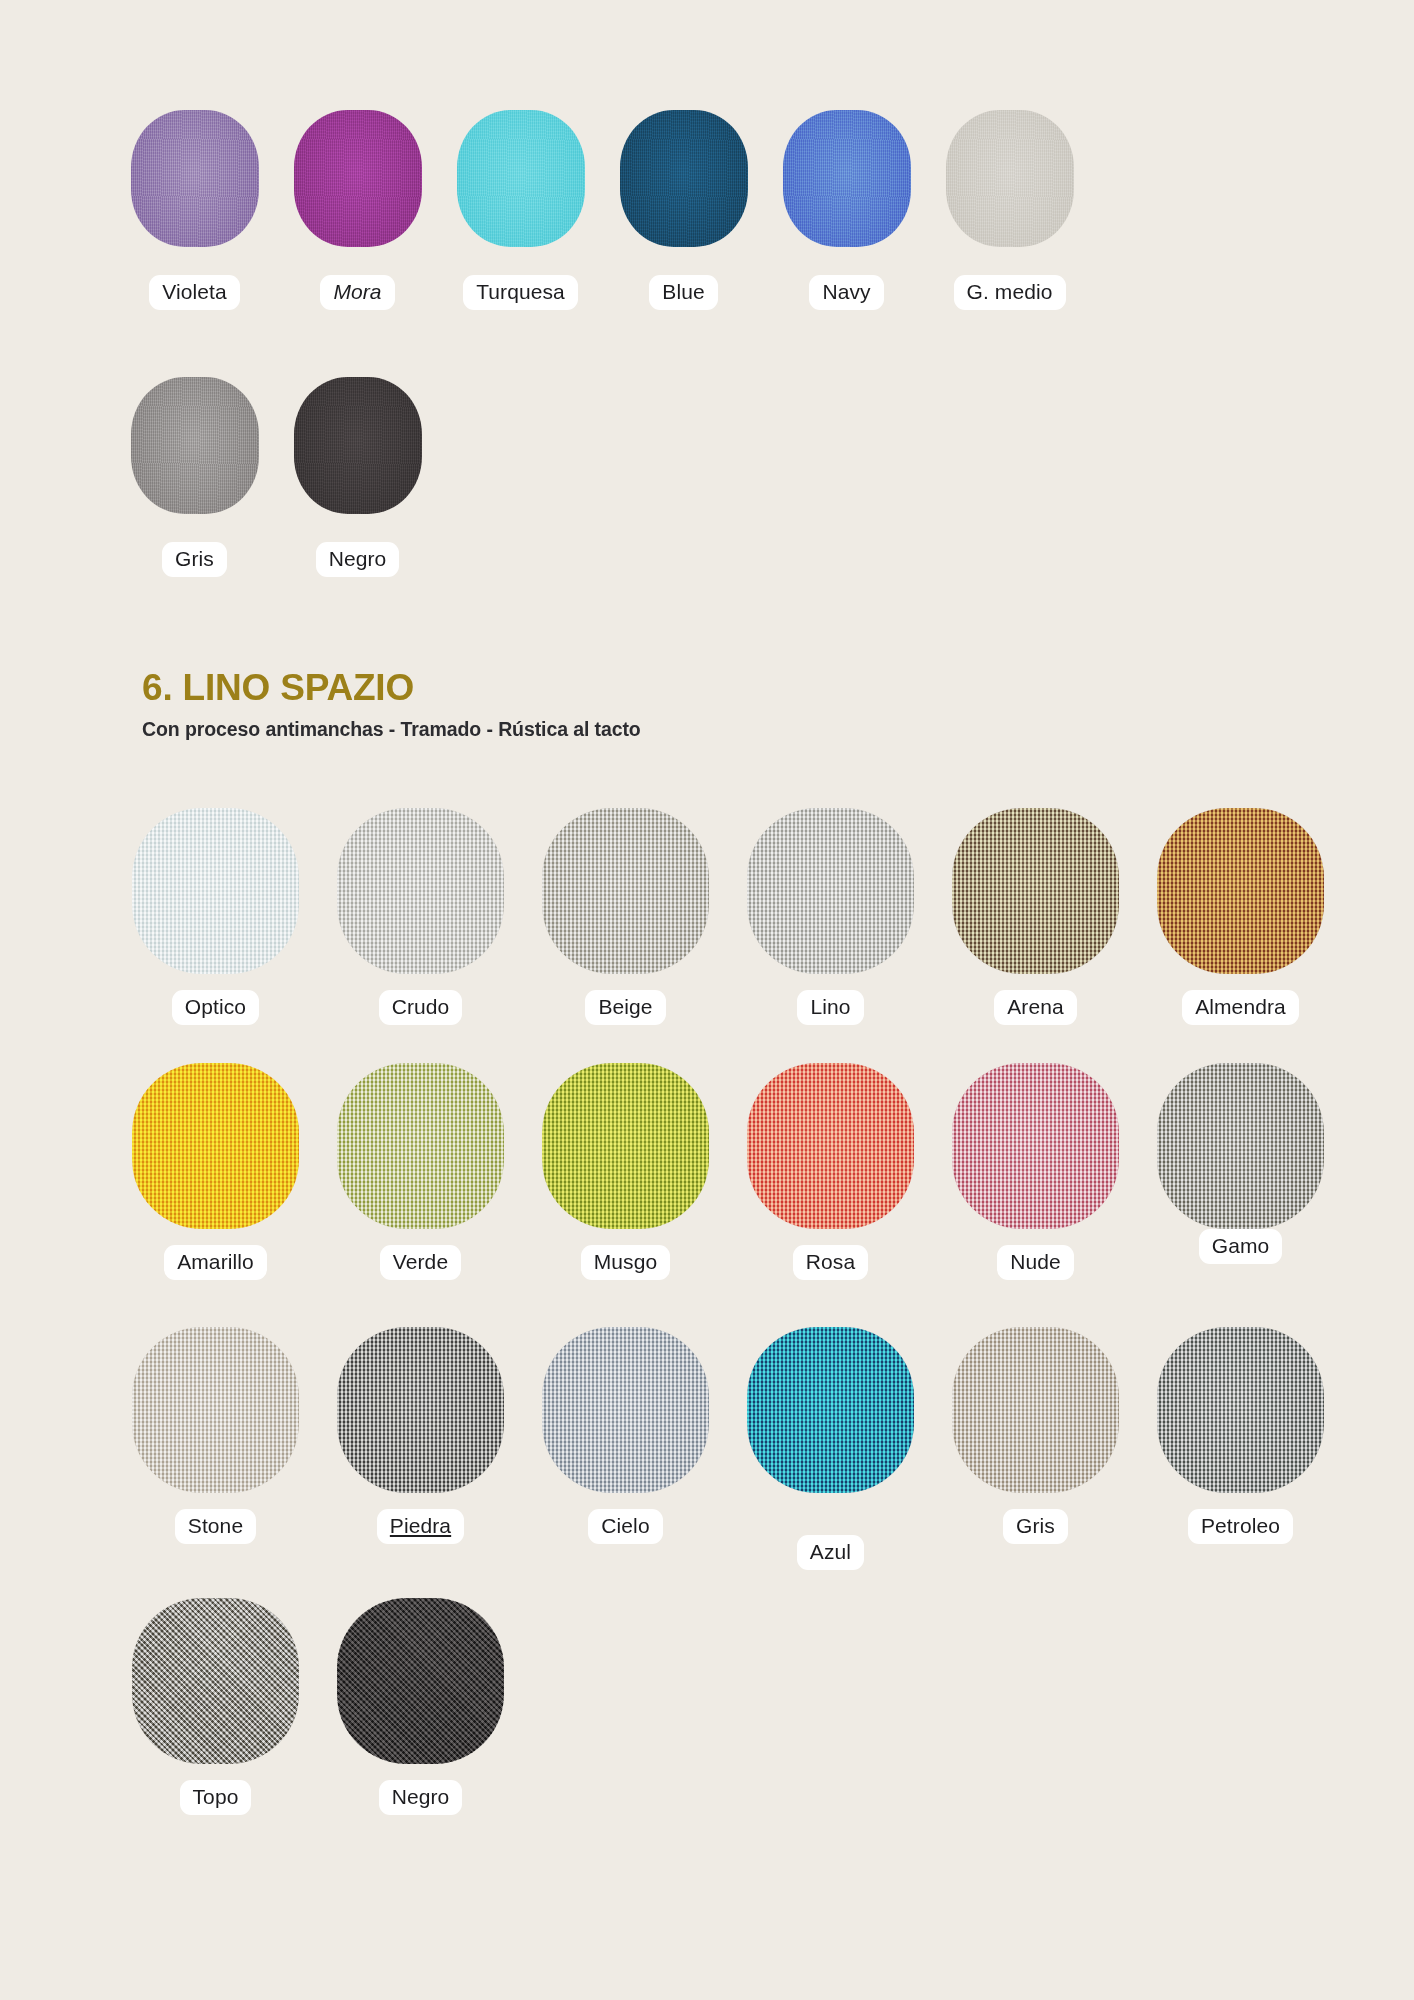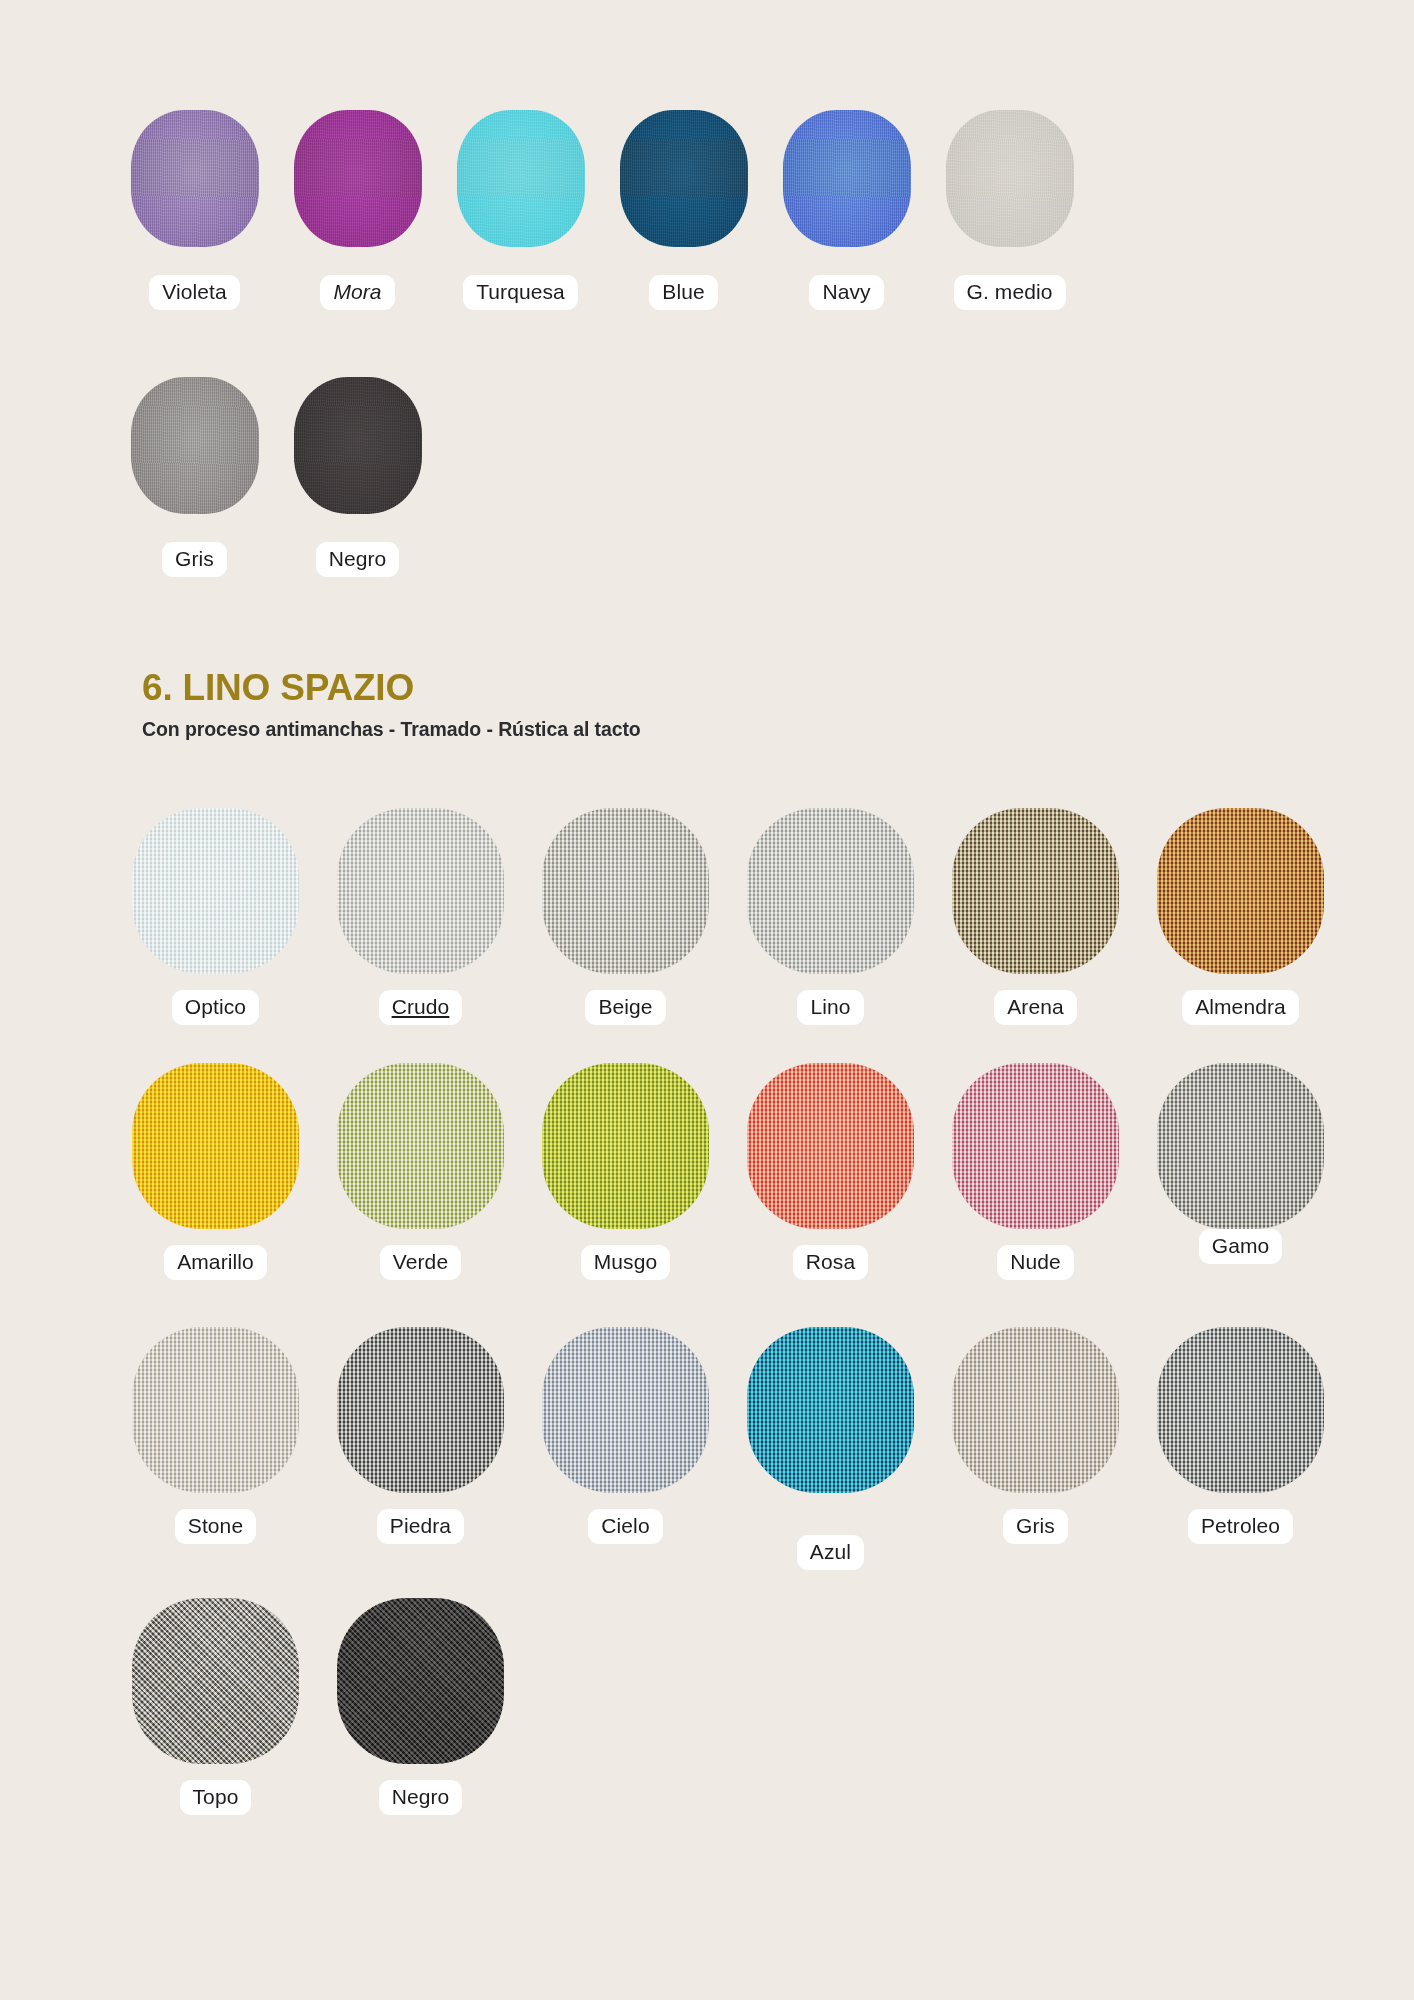--- a/index.html
+++ b/index.html
@@ -169,21 +169,21 @@
 
   <div class="swatch-section">
 
     <div class="swatch-row" style="position:absolute; left:113px; top:808px;">
       <div class="swatch-cell" style="width:205px;">
         <div class="swatch-chip tex-linen" style="width:167px;height:166px;background-color:#dbe3e4;"></div>
         <div class="swatch-label" style="margin-top:16px;">Optico</div>
       </div>
       <div class="swatch-cell" style="width:205px;">
         <div class="swatch-chip tex-linen" style="width:167px;height:166px;background-color:#c6c6c2;"></div>
-        <div class="swatch-label" style="margin-top:16px;text-decoration:underline;">Crudo</div>
+        <div class="swatch-label" style="margin-top:16px;">Crudo</div>
       </div>
       <div class="swatch-cell" style="width:205px;">
         <div class="swatch-chip tex-linen" style="width:167px;height:166px;background-color:#b7b5ad;"></div>
         <div class="swatch-label" style="margin-top:16px;">Beige</div>
       </div>
       <div class="swatch-cell" style="width:205px;">
         <div class="swatch-chip tex-linen" style="width:167px;height:166px;background-color:#bcbcb8;"></div>
         <div class="swatch-label" style="margin-top:16px;">Lino</div>
       </div>
       <div class="swatch-cell" style="width:205px;">
@@ -223,21 +223,21 @@
       </div>
     </div>
 
     <div class="swatch-row" style="position:absolute; left:113px; top:1327px;">
       <div class="swatch-cell" style="width:205px;">
         <div class="swatch-chip tex-linen" style="width:167px;height:166px;background-color:#c8c2b8;"></div>
         <div class="swatch-label" style="margin-top:16px;">Stone</div>
       </div>
       <div class="swatch-cell" style="width:205px;">
         <div class="swatch-chip tex-linen" style="width:167px;height:166px;background-color:#7e7e7c;"></div>
-        <div class="swatch-label" style="margin-top:16px;">Piedra</div>
+        <div class="swatch-label" style="margin-top:16px;text-decoration:underline;">Piedra</div>
       </div>
       <div class="swatch-cell" style="width:205px;">
         <div class="swatch-chip tex-linen" style="width:167px;height:166px;background-color:#a9b0b8;"></div>
         <div class="swatch-label" style="margin-top:16px;">Cielo</div>
       </div>
       <div class="swatch-cell" style="width:205px;gap:26px;">
         <div class="swatch-chip tex-linen" style="width:167px;height:166px;background-color:#2b7f9d;"></div>
         <div class="swatch-label" style="margin-top:16px;">Azul</div>
       </div>
       <div class="swatch-cell" style="width:205px;">

